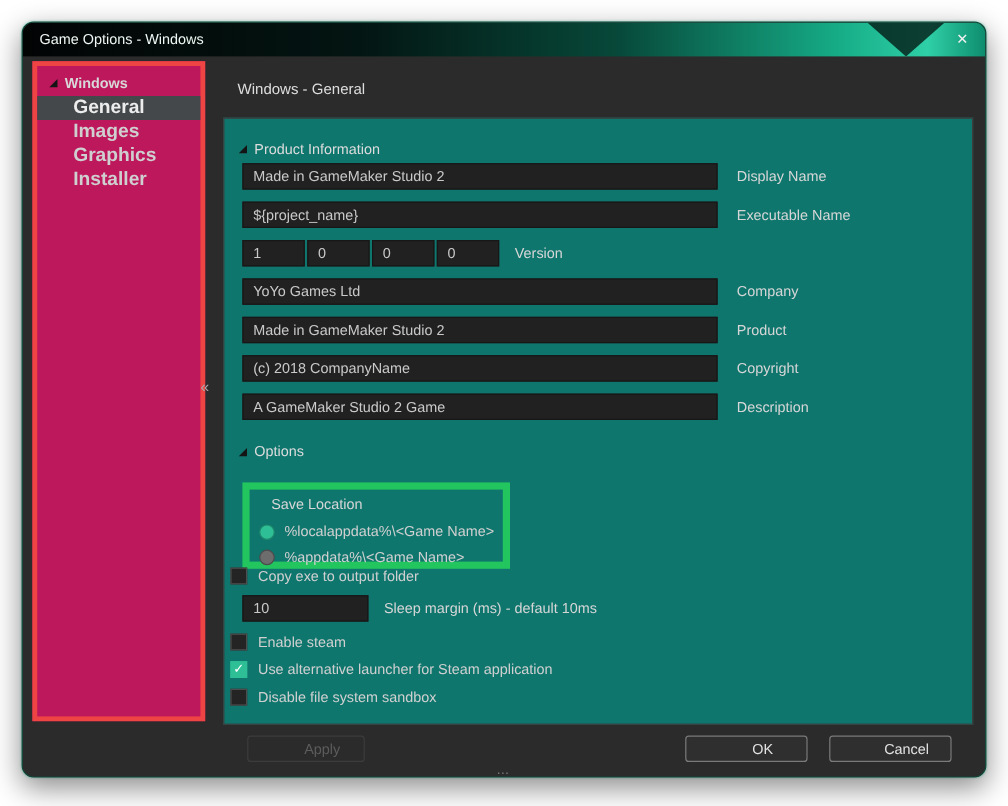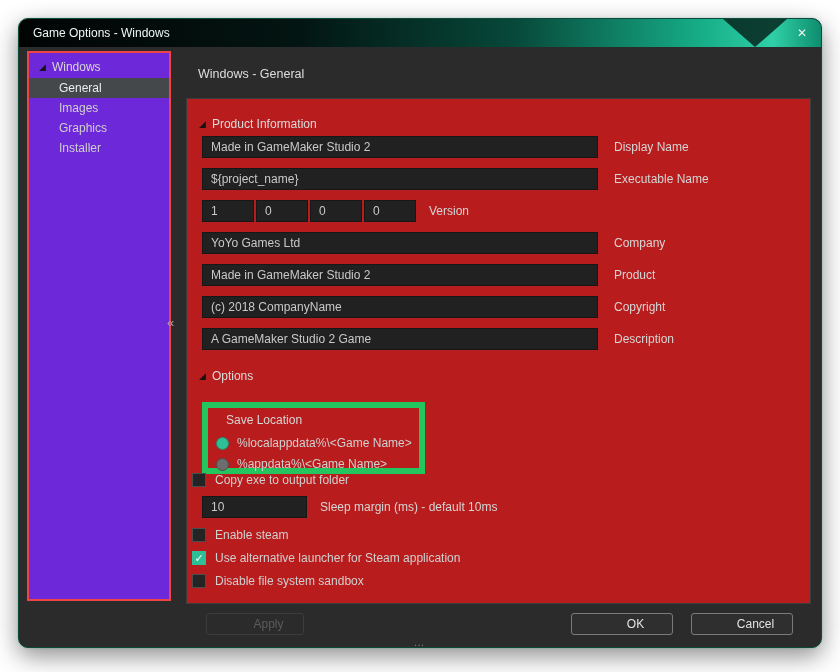--- a/index.html
+++ b/index.html
@@ -28,46 +28,46 @@
     clip-path:polygon(0 0,100% 0,50% 100%);
   }
   .close {
     position:absolute; right:10px; top:0; width:18px; line-height:28px;
     text-align:center; font-size:12px; color:#f0f0f0; cursor:pointer;
   }
 
   
   .sidebar {
     position:absolute; left:8px; top:32px; width:144px; height:550px;
-    background:#6d28d9; border:2px solid #ef4444;
+    background:#be185d; border:4px solid #ef4444;font-weight:bold;
   }
   .tree-root {
     margin-top:4px; padding-left:10px; line-height:20px;
     font-size:12px; color:#d8d8d8; cursor:default; white-space:nowrap;
   }
   .tree-item {
-    padding-left:30px; line-height:20px; font-size:12px; color:#cfcfcf;
+    padding-left:30px; line-height:20px; font-size:16px; color:#cfcfcf;
     cursor:default; white-space:nowrap;
   }
   .tree-item.selected { background:#44484b; color:#ececec; }
   .tri { display:inline-block; margin-right:6px; }
   .tri::before { content:"◢"; font-size:9px; color:#141414; position:relative; top:-1px; }
 
   .collapse {
     position:absolute; left:148px; top:296px; font-size:13px; color:#a8a8a8; cursor:pointer;
   }
 
   
   .header {
     position:absolute; left:179px; top:45px; line-height:20px;
     font-size:12.5px; color:#dedede;
   }
   .panel {
     position:absolute; left:167px; top:79px; width:625px; height:506px;
-    border:1px solid #3d3d3d; background:#b91c1c;
+    border:1px solid #3d3d3d; background:#0f766e;
   }
   .sec-title {
     position:absolute; left:12px; height:16px; line-height:16px;
     font-size:12px; color:#dcdcdc; cursor:pointer; white-space:nowrap;
   }
 
   .p-row { position:absolute; left:0; right:0; height:22px; }
   .t-input {
     position:absolute; left:15px; top:0; width:396px; height:22px;
     background:#212121; border:1px solid #171717; color:#c9c9c9;

